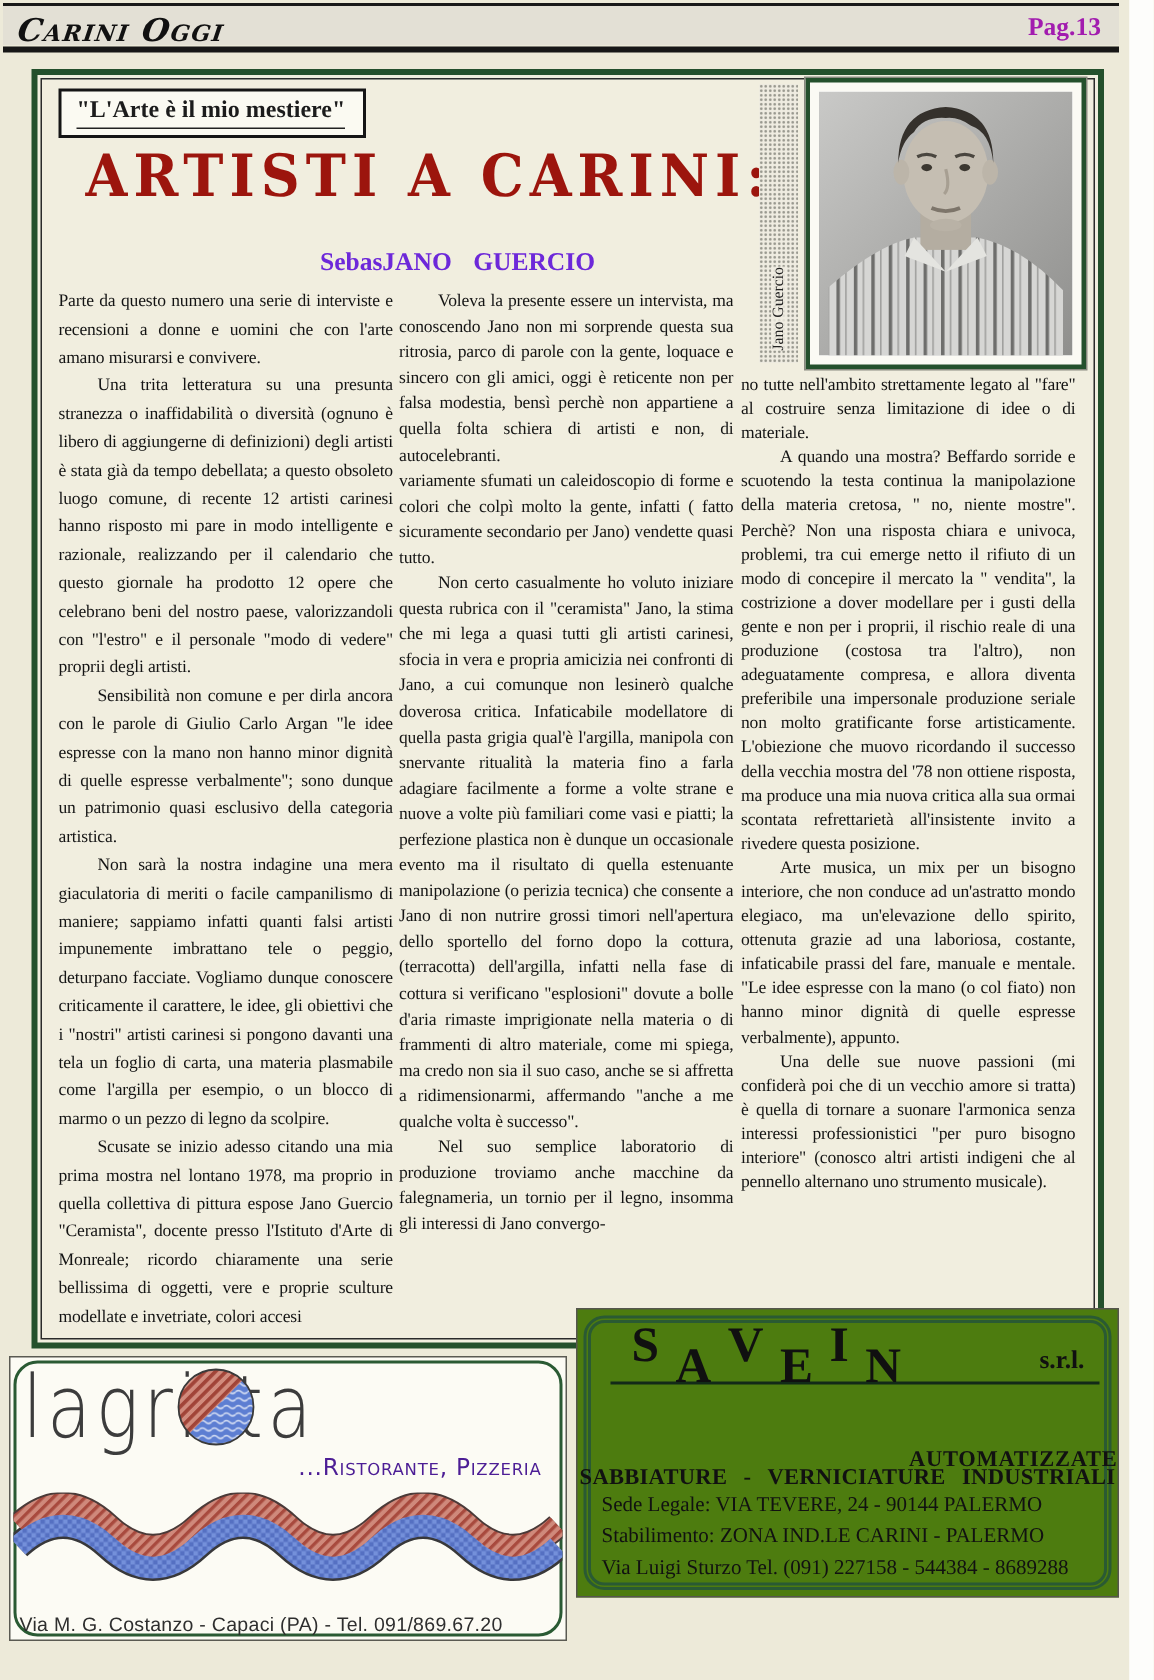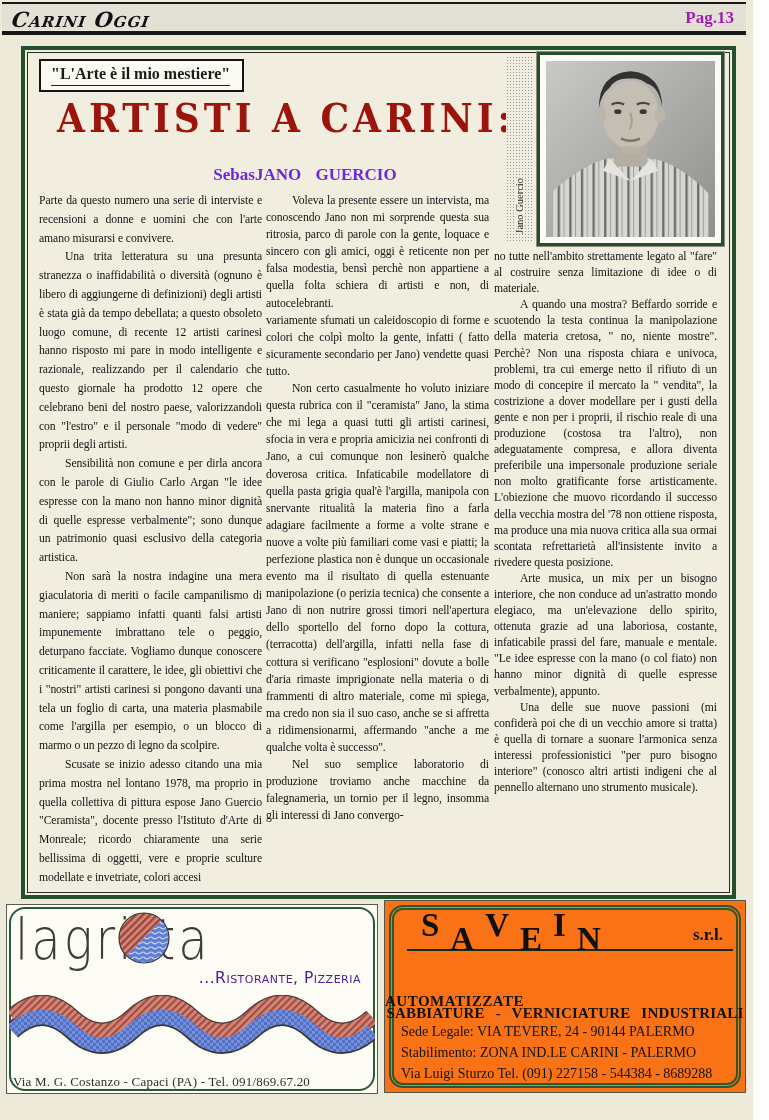--- a/index.html
+++ b/index.html
@@ -39,32 +39,32 @@
   .col-3 { left:469px; top:199px; height:644px; line-height:16.1px; }
   .signature { text-align:right; font-weight:bold; font-size:13px; padding-right:2px; line-height:18px; }
 
   
   .ad-outer-left { position:absolute; left:6px; top:904px; width:372px; height:190px; border:1px solid #5a5a52; background:#fcfbf4; }
   .ad-left-green { position:absolute; inset:2px; border:2.5px solid #2a5a33; border-radius:16px; }
   .lagritta-logo { position:absolute; left:8px; top:0px; font-family:"DejaVu Sans", sans-serif; font-weight:200; font-size:48px; letter-spacing:3px; color:#3c3c3c; transform:scaleY(1.2); transform-origin:top left; }
   .lagritta-tagline { position:absolute; right:16px; top:64px; font-family:"DejaVu Sans", sans-serif; font-variant:small-caps; font-size:15.5px; letter-spacing:0.5px; color:#4c1d95; }
   .lagritta-circle { position:absolute; left:110px; top:6px; }
   .lagritta-waves { position:absolute; left:2px; top:90px; }
-  .lagritta-address { position:absolute; left:6px; bottom:3px; font-family:Liberation Serif, serif; font-size:13px; letter-spacing:0.2px; color:#2e2e2e; white-space:nowrap; }
+  .lagritta-address { position:absolute; left:6px; bottom:3px; font-family:Liberation Sans, sans-serif; font-size:13px; letter-spacing:0.2px; color:#2e2e2e; white-space:nowrap; }
 
-  .ad-outer-right { position:absolute; left:384px; top:900px; width:362px; height:193px; border:1px solid #55554d; background:#f97316; }
+  .ad-outer-right { position:absolute; left:384px; top:872px; width:362px; height:193px; border:1px solid #55554d; background:#4d7c0f; }
   .ad-right-green { position:absolute; inset:4px; border:5px double #2a5a33; border-radius:14px; }
   .savein-row { position:absolute; left:0; top:4px; width:100%; height:60px; }
   .savein-rule { position:absolute; left:22px; right:12px; top:44px; height:2px; background:#122a18; }
   .savein-letters { position:absolute; left:36px; top:2px; font-family:"Liberation Serif", serif; font-weight:bold; font-size:33px; color:#101010; }
   .sv { display:inline-block; margin-right:11px; }
   .sv.lo { transform:translateY(14px); }
   .savein-srl { position:absolute; right:22px; top:20px; font-family:"Liberation Serif", serif; font-weight:bold; font-size:17px; color:#101010; }
   .savein-line1 { position:absolute; left:0; top:72px; width:100%; text-align:center; font-weight:bold; font-size:15px; word-spacing:7px; letter-spacing:0.2px; color:#111;margin-top:32px; }
-  .savein-line2 { position:absolute; left:0; top:92px; width:100%; text-align:left; font-weight:bold; font-size:15px; letter-spacing:0.5px; color:#111; }
+  .savein-line2 { position:absolute; left:0; top:92px; width:100%; text-align:right; font-weight:bold; font-size:15px; letter-spacing:0.5px; color:#111; }
   .savein-addr { position:absolute; left:16px; top:120px; font-size:14px; line-height:21px; color:#111; }
 </style>
 </head>
 <body>
 
 <div class="paper"></div>
 <div class="scan-edge"></div>
 
 <div class="header-strip">
   <div class="masthead">Carini Oggi</div>

